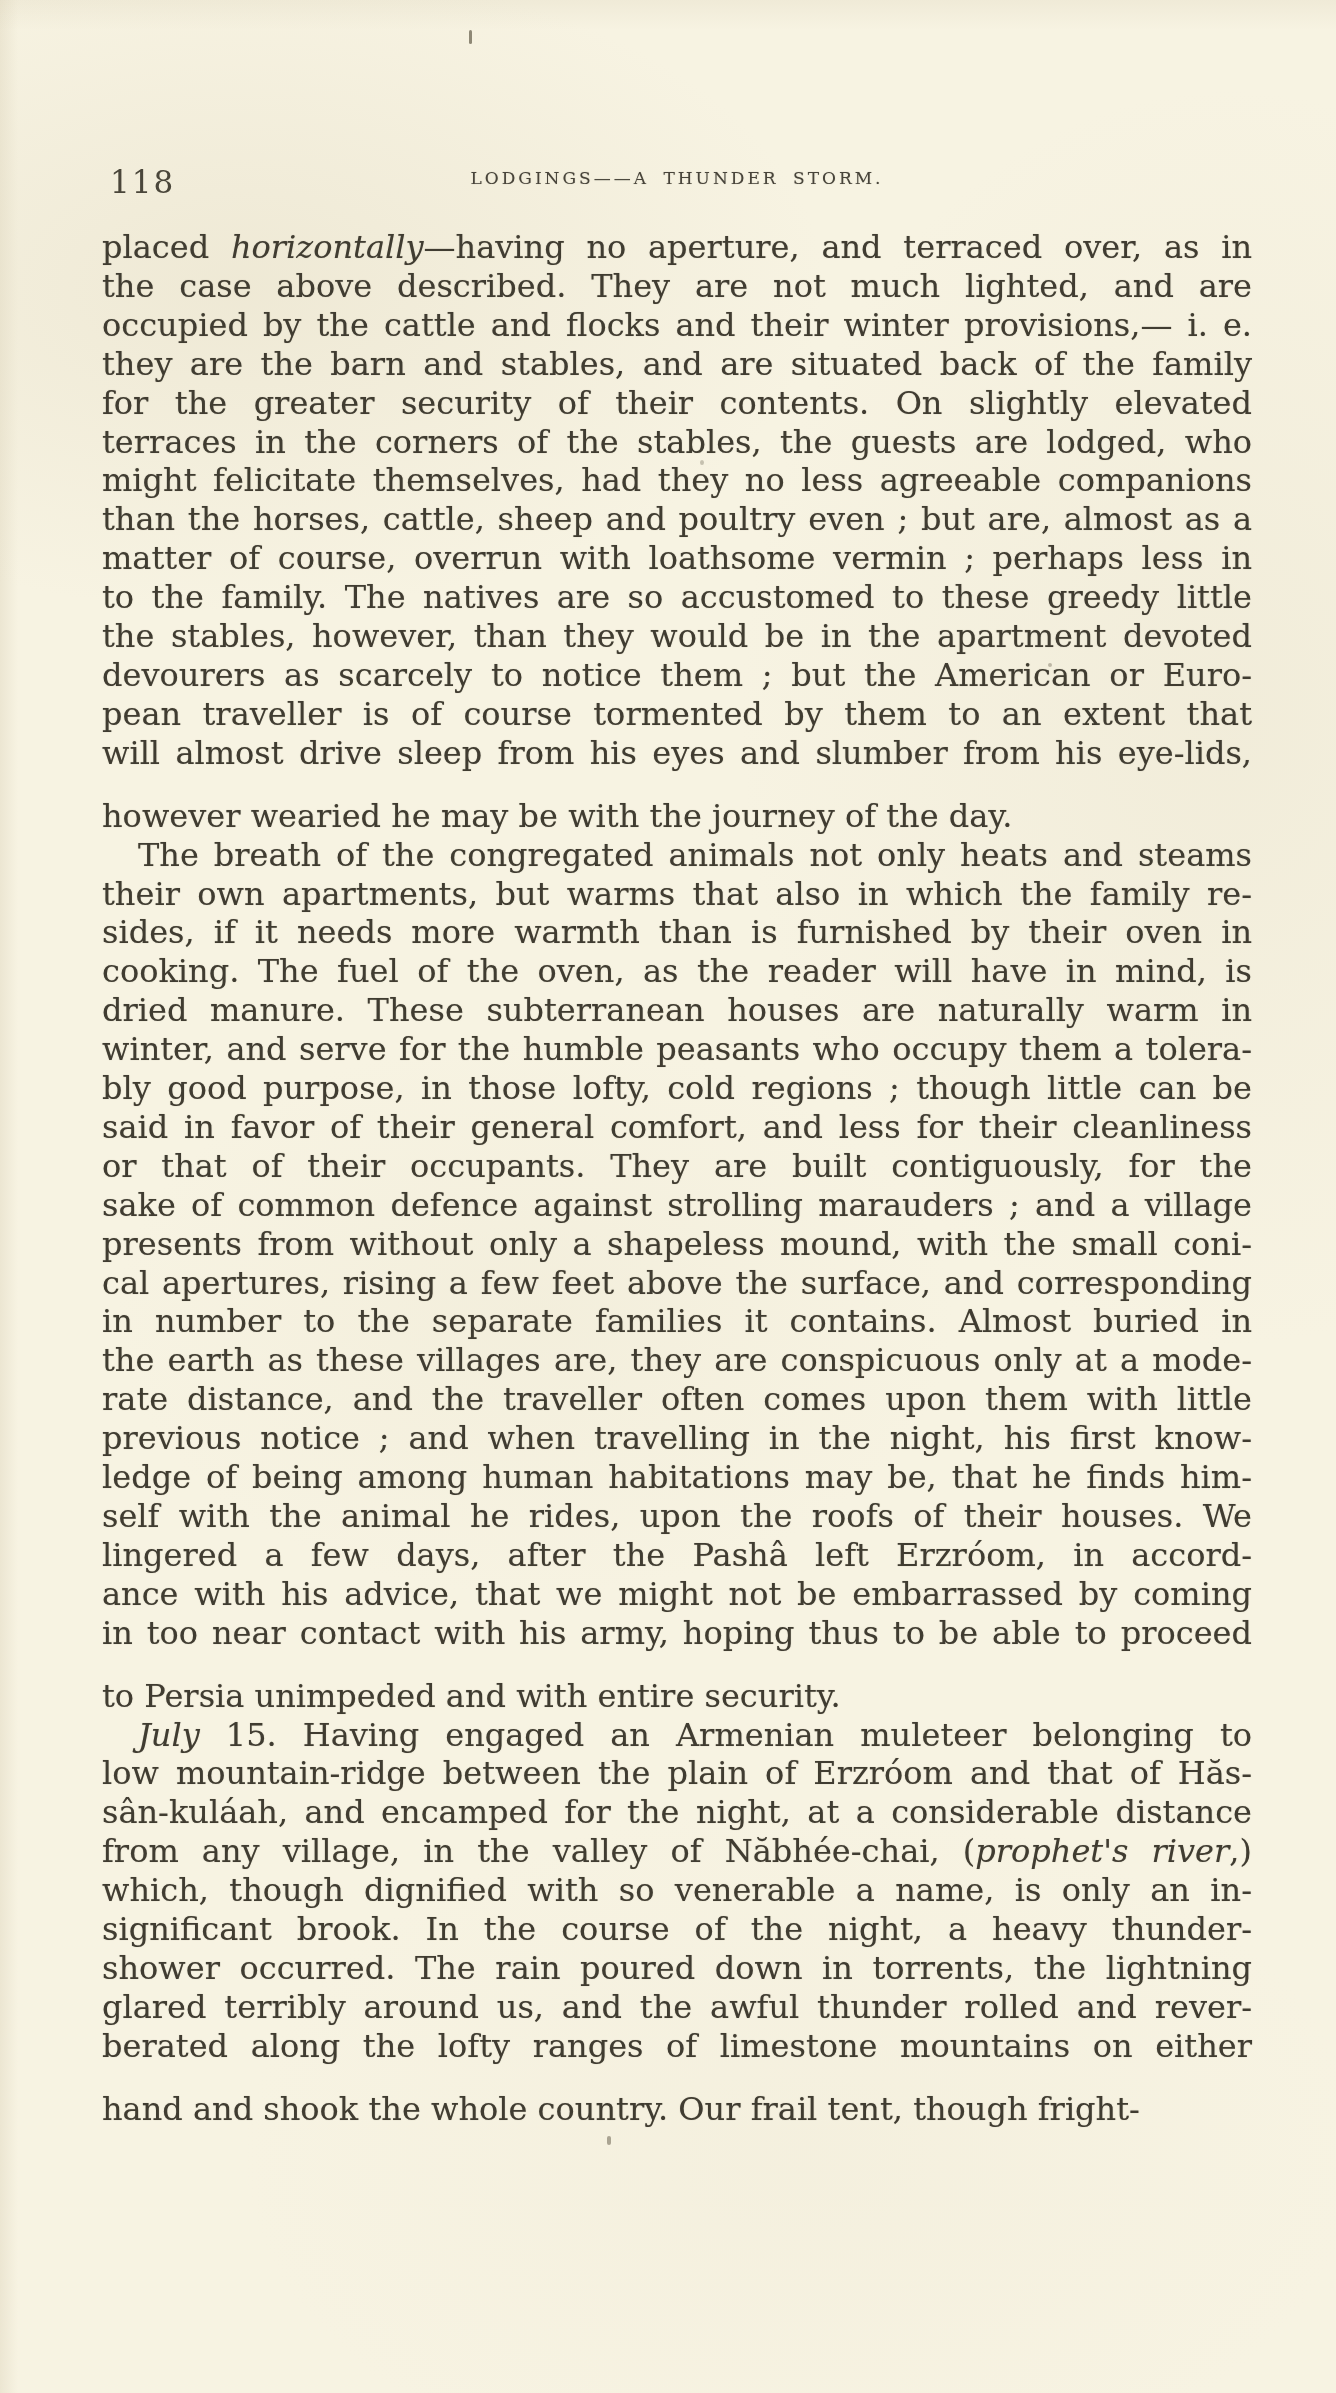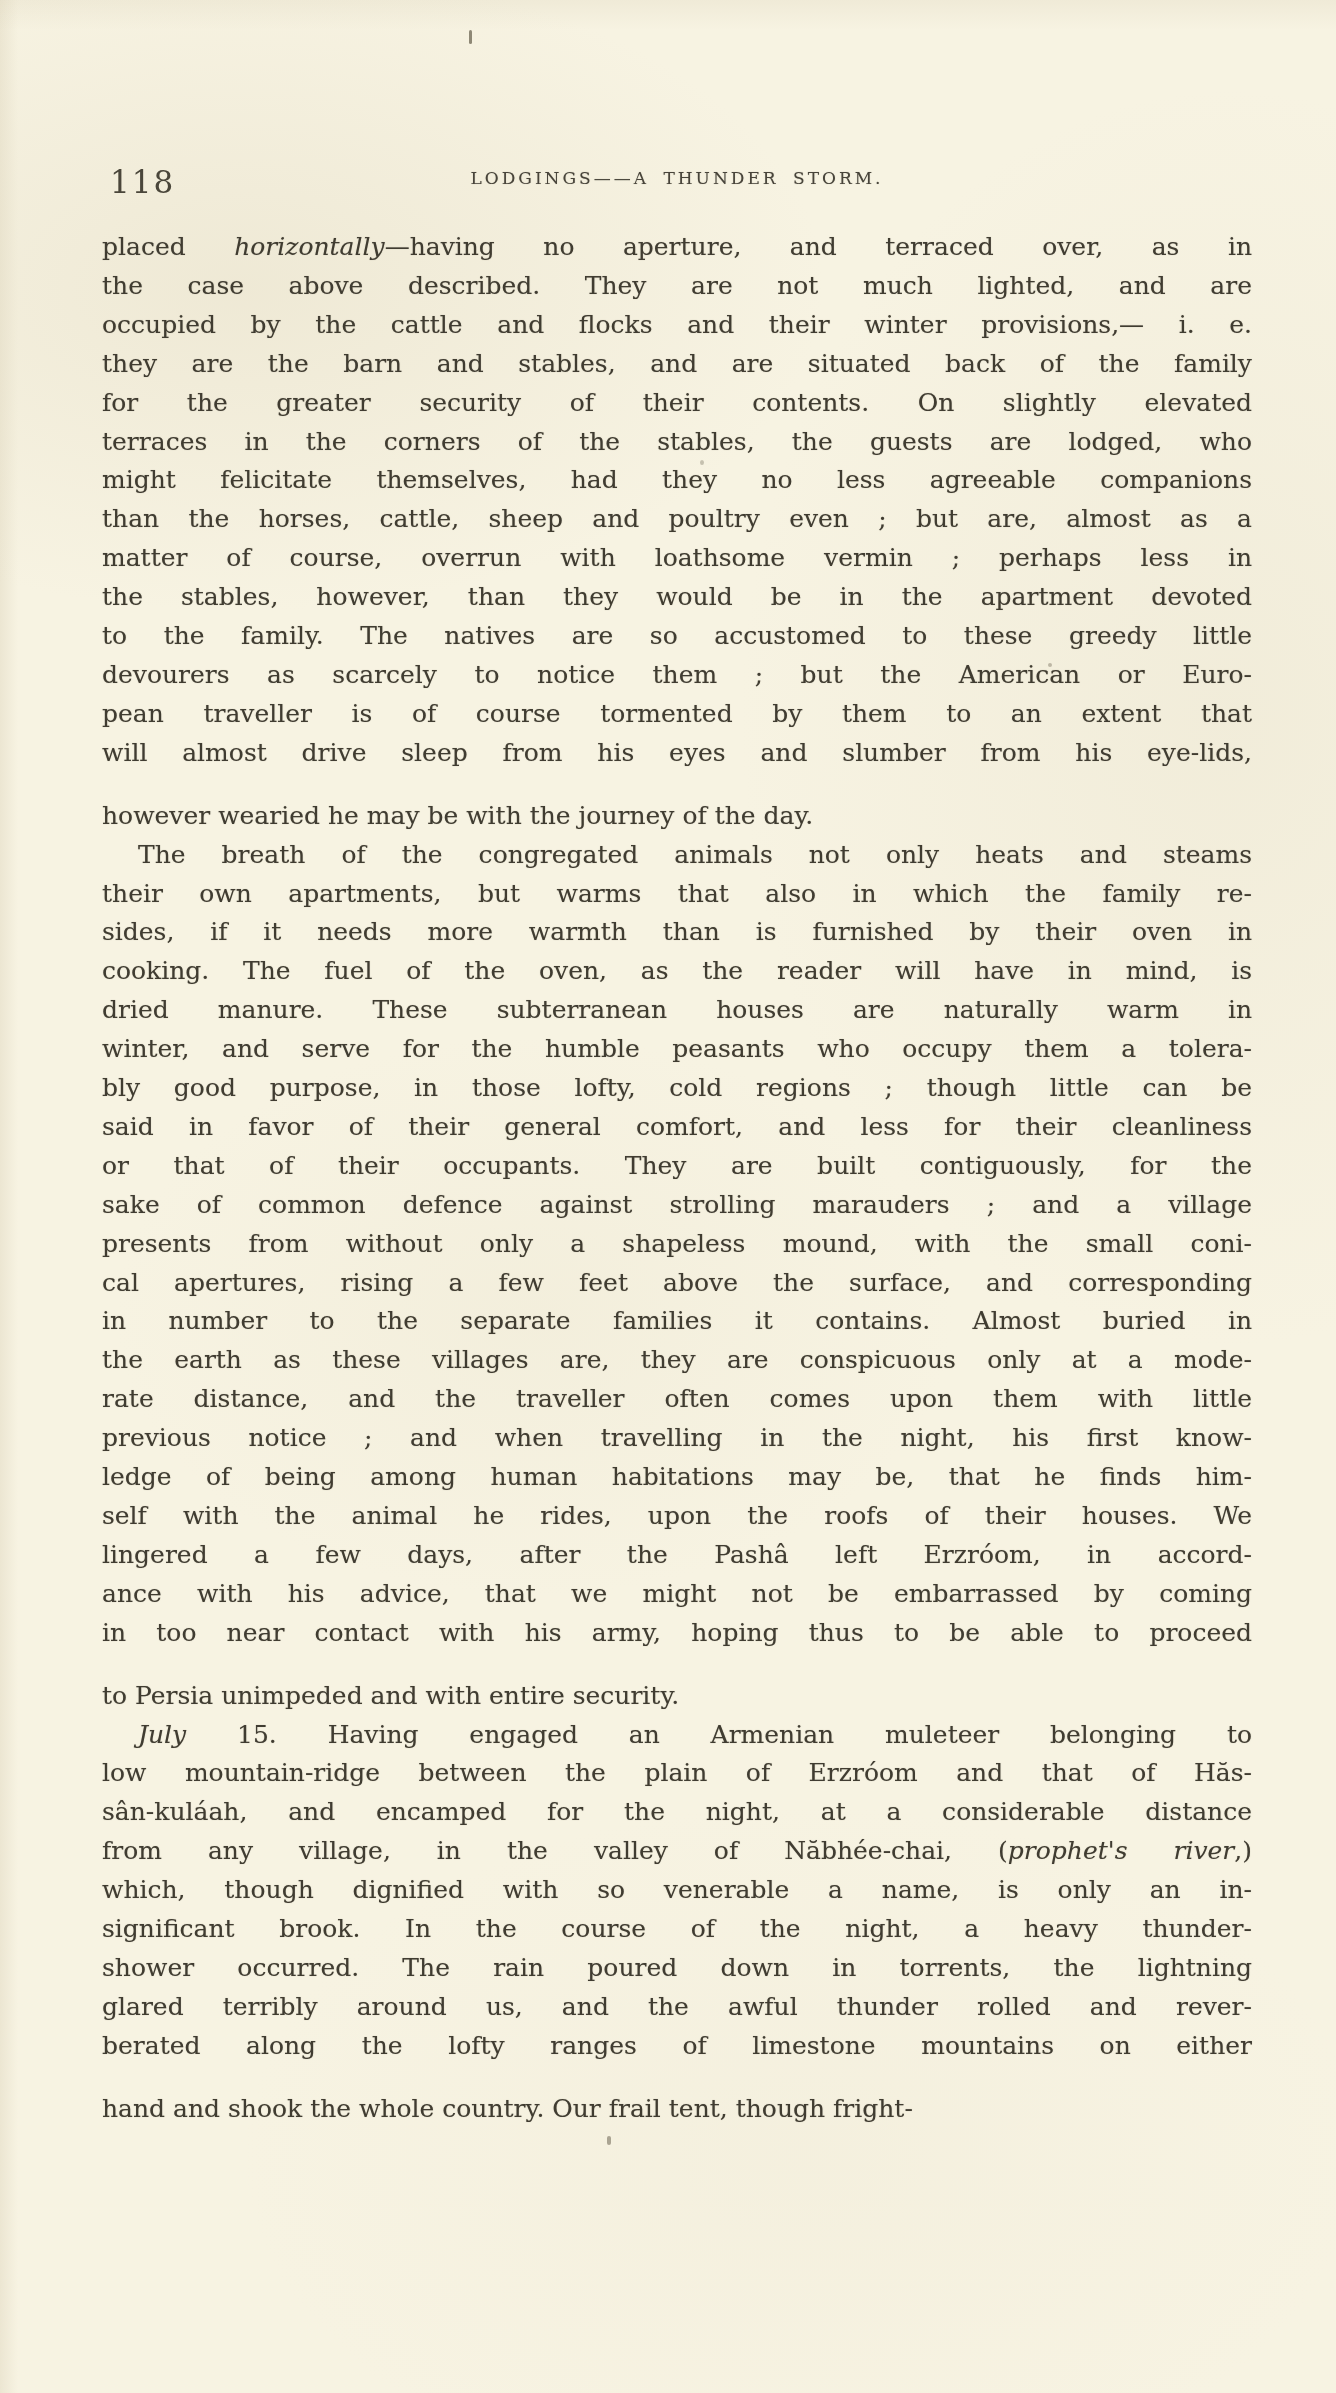--- a/index.html
+++ b/index.html
@@ -33,21 +33,21 @@
   .title{
     display:block;text-align:center;
     padding-top:4px;
     font-size:17px;letter-spacing:3px;word-spacing:6px;
     color:#48443a;
     text-shadow:0 0 1px rgba(72,68,58,0.35);
   }
   .body{
     position:absolute;
     top:228px;left:102px;width:1150px;
-    font-size:25px;
+    font-size:32px;
     text-shadow:0 0 1px rgba(64,60,49,0.35);
   }
   .para{margin:0;}
   .line{
     line-height:38.9px;
     white-space:normal;
     text-align:justify;
     text-align-last:justify;
   }
   .line.last{text-align-last:left;margin-top:24px;}
@@ -71,22 +71,22 @@
       <div class="para">
         <div class="line"><span>placed </span><span class="it">horizontally</span><span>—having no aperture, and terraced over, as in</span></div>
         <div class="line"><span>the case above described.  They are not much lighted, and are</span></div>
         <div class="line"><span>occupied by the cattle and flocks and their winter provisions,— i. e.</span></div>
         <div class="line"><span>they are the barn and stables, and are situated back of the family</span></div>
         <div class="line"><span>for the greater security of their contents.  On slightly elevated</span></div>
         <div class="line"><span>terraces in the corners of the stables, the guests are lodged, who</span></div>
         <div class="line"><span>might felicitate themselves, had they no less agreeable companions</span></div>
         <div class="line"><span>than the horses, cattle, sheep and poultry even ; but are, almost as a</span></div>
         <div class="line"><span>matter of course, overrun with loathsome vermin ; perhaps less in</span></div>
+        <div class="line"><span>to the family.  The natives are so accustomed to these greedy little</span></div>
         <div class="line"><span>the stables, however, than they would be in the apartment devoted</span></div>
-        <div class="line"><span>to the family.  The natives are so accustomed to these greedy little</span></div>
         <div class="line"><span>devourers as scarcely to notice them ; but the American or Euro-</span></div>
         <div class="line"><span>pean traveller is of course tormented by them to an extent that</span></div>
         <div class="line"><span>will almost drive sleep from his eyes and slumber from his eye-lids,</span></div>
         <div class="line last"><span>however wearied he may be with the journey of the day.</span></div>
       </div>
       <div class="para">
         <div class="line indent"><span>The breath of the congregated animals not only heats and steams</span></div>
         <div class="line"><span>their own apartments, but warms that also in which the family re-</span></div>
         <div class="line"><span>sides, if it needs more warmth than is furnished by their oven in</span></div>
         <div class="line"><span>cooking.  The fuel of the oven, as the reader will have in mind, is</span></div>

